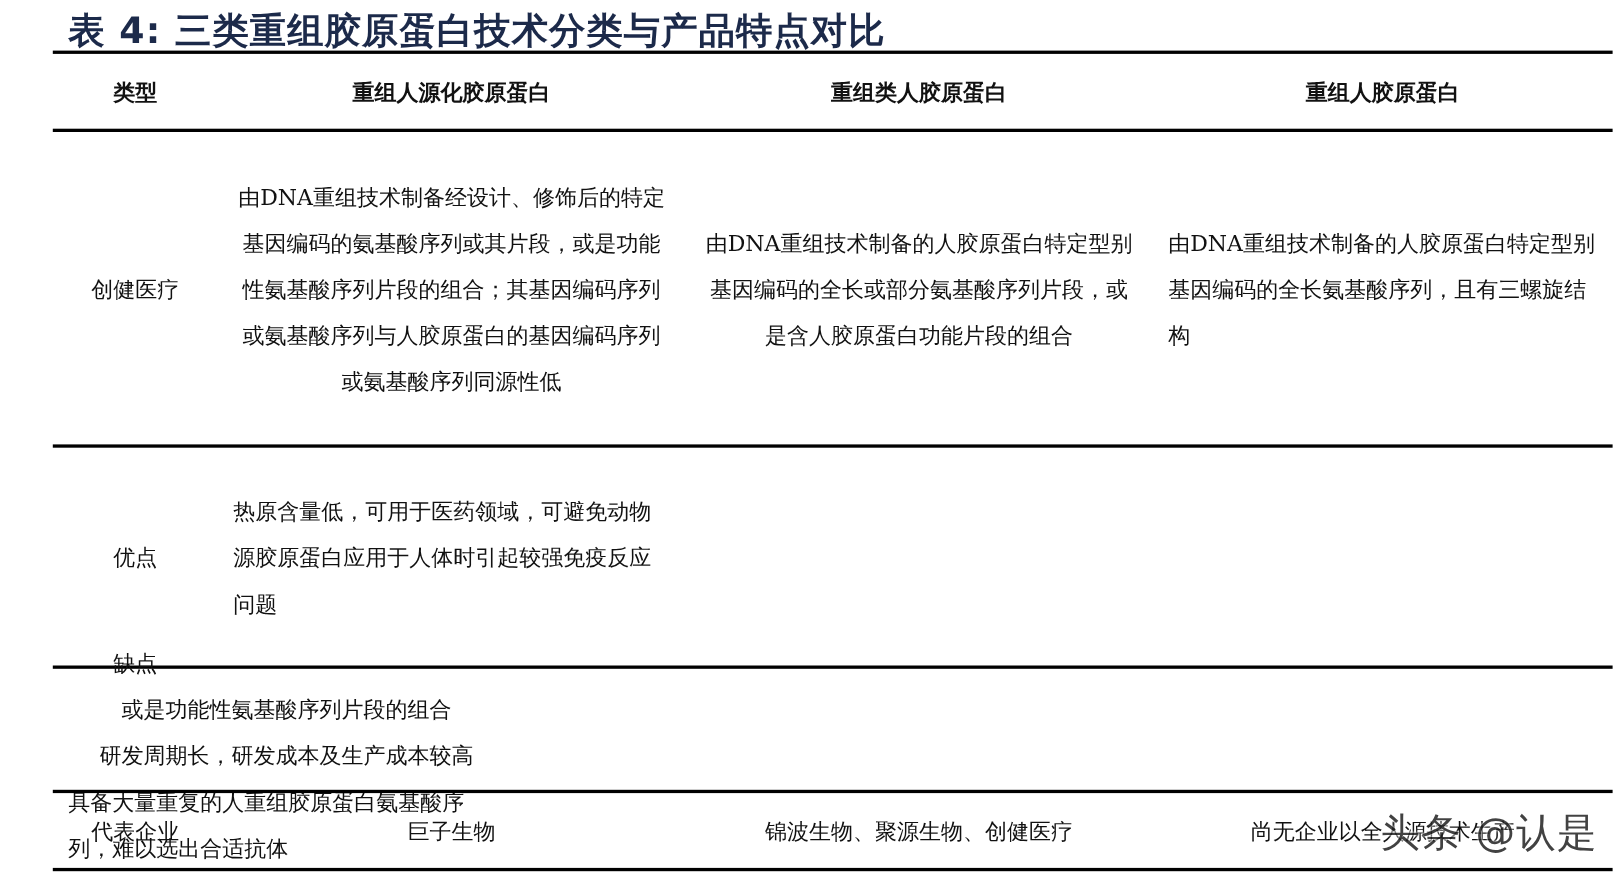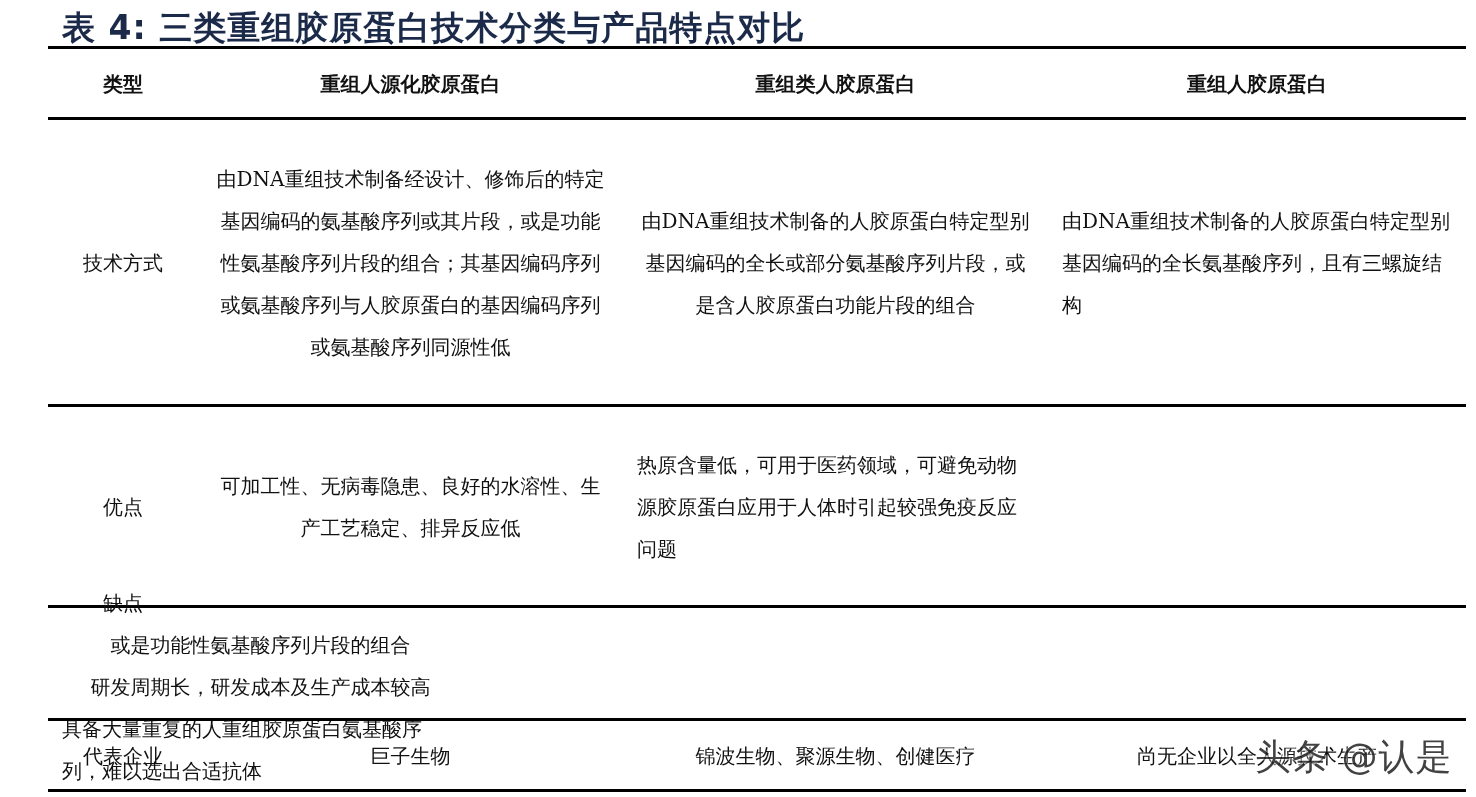--- a/index.html
+++ b/index.html
@@ -30,30 +30,29 @@
 
 <div class="row hdr" style="top:50px;height:68px;">
   <div class="cell c0">类型</div>
   <div class="cell c2">重组人源化胶原蛋白</div>
   <div class="cell c1">重组类人胶原蛋白</div>
   <div class="cell c3">重组人胶原蛋白</div>
 </div>
 <div class="rule" style="top:117px;"></div>
 
 <div class="row" style="top:120px;height:285px;">
-  <div class="cell c0">技术方式</div>
+  <div class="cell c0">创健医疗</div>
   <div class="cell c1">由DNA重组技术制备经设计、修饰后的特定基因编码的氨基酸序列或其片段，或是功能性氨基酸序列片段的组合；其基因编码序列或氨基酸序列与人胶原蛋白的基因编码序列或氨基酸序列同源性低</div>
   <div class="cell c2">由DNA重组技术制备的人胶原蛋白特定型别基因编码的全长或部分氨基酸序列片段，或是含人胶原蛋白功能片段的组合</div>
   <div class="cell c3 left">由DNA重组技术制备的人胶原蛋白特定型别基因编码的全长氨基酸序列，且有三螺旋结构</div>
 </div>
 <div class="rule" style="top:404px;"></div>
 
 <div class="row" style="top:407px;height:199px;">
   <div class="cell c0">优点</div>
-  <div class="cell c1">可加工性、无病毒隐患、良好的水溶性、生产工艺稳定、排异反应低</div>
   <div class="cell c3 left">热原含量低，可用于医药领域，可避免动物源胶原蛋白应用于人体时引起较强免疫反应问题</div>
 </div>
 <div class="rule" style="top:605px;"></div>
 
 <div class="row" style="top:582px;height:111px;flex-direction:column;">
   <div class="cell c0">缺点</div>
   <div class="cell c1">或是功能性氨基酸序列片段的组合</div>
   <div class="cell c2">研发周期长，研发成本及生产成本较高</div>
   <div class="cell c3 left">具备大量重复的人重组胶原蛋白氨基酸序列，难以选出合适抗体</div>
 </div>

